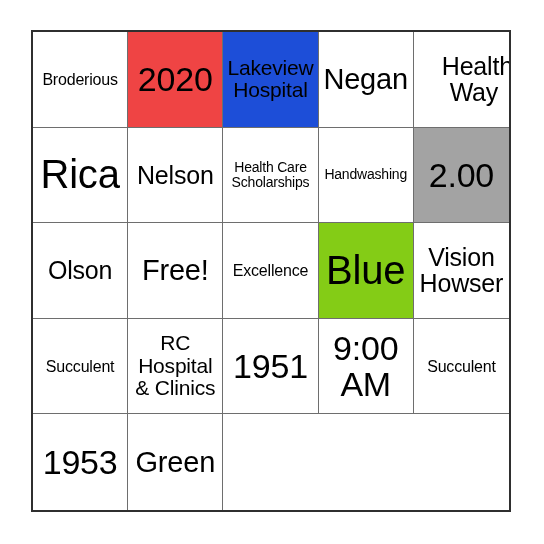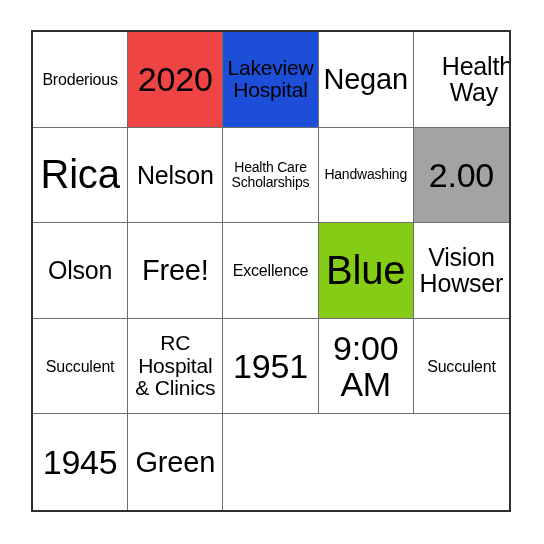--- a/index.html
+++ b/index.html
@@ -140,19 +140,19 @@
         <span class="cell-text" style="color: rgb(0, 0, 0);">1951</span>
       </div>
       <div class="bingo-cell fs-xl" style="border-right-color: rgb(110, 110, 110); border-bottom-color: rgb(110, 110, 110); background: rgb(255, 255, 255);">
         <span class="cell-text" style="color: rgb(0, 0, 0);">9:00
 AM</span>
       </div>
       <div class="bingo-cell fs-xs" style="border-right-color: rgb(110, 110, 110); border-bottom-color: rgb(110, 110, 110); background: rgb(255, 255, 255);">
         <span class="cell-text" style="color: rgb(0, 0, 0);">Succulent</span>
       </div>
       <div class="bingo-cell fs-xl" style="border-right-color: rgb(110, 110, 110); border-bottom-color: rgb(110, 110, 110); background: rgb(255, 255, 255);">
-        <span class="cell-text" style="color: rgb(0, 0, 0);">1945</span>
+        <span class="cell-text" style="color: rgb(0, 0, 0);">1953</span>
       </div>
       <div class="bingo-cell fs-lg" style="border-right-color: rgb(110, 110, 110); border-bottom-color: rgb(110, 110, 110); background: rgb(255, 255, 255);">
         <span class="cell-text" style="color: rgb(0, 0, 0);">Green</span>
       </div>
     </div>
 </div>
 
 </body></html>

